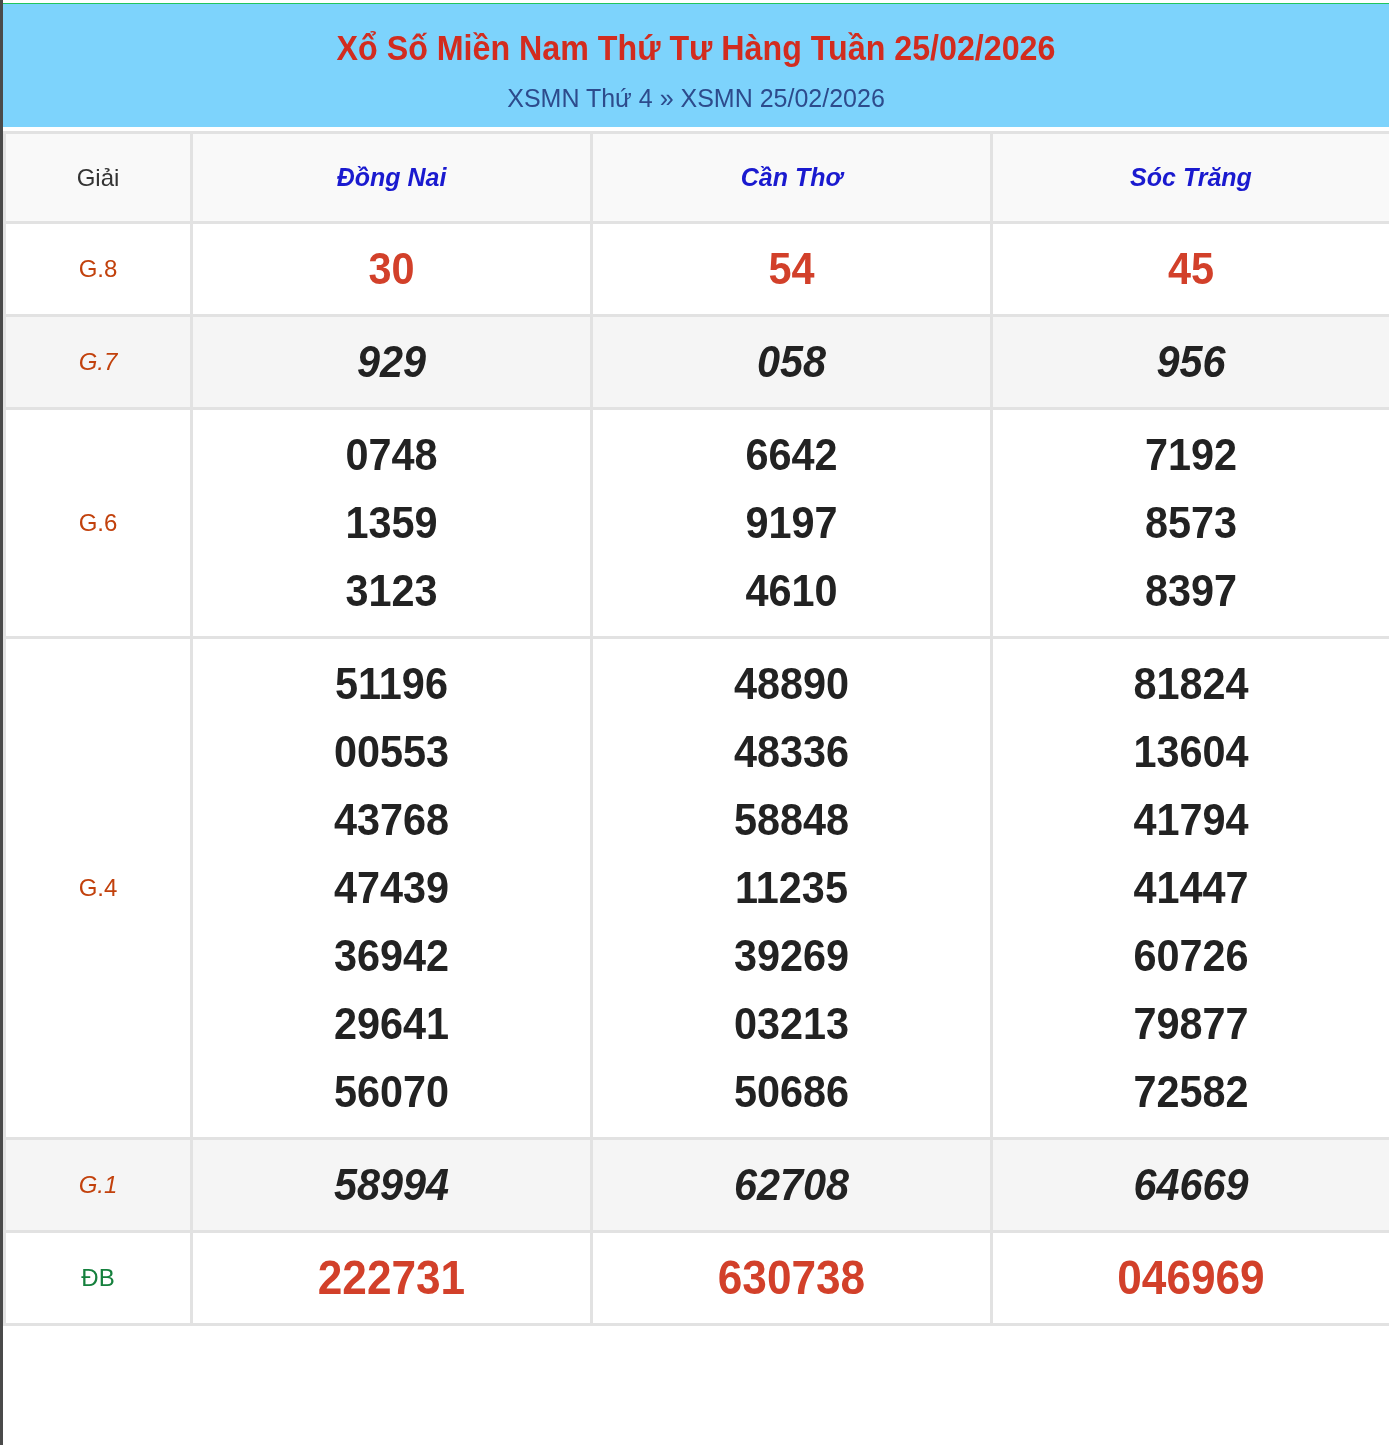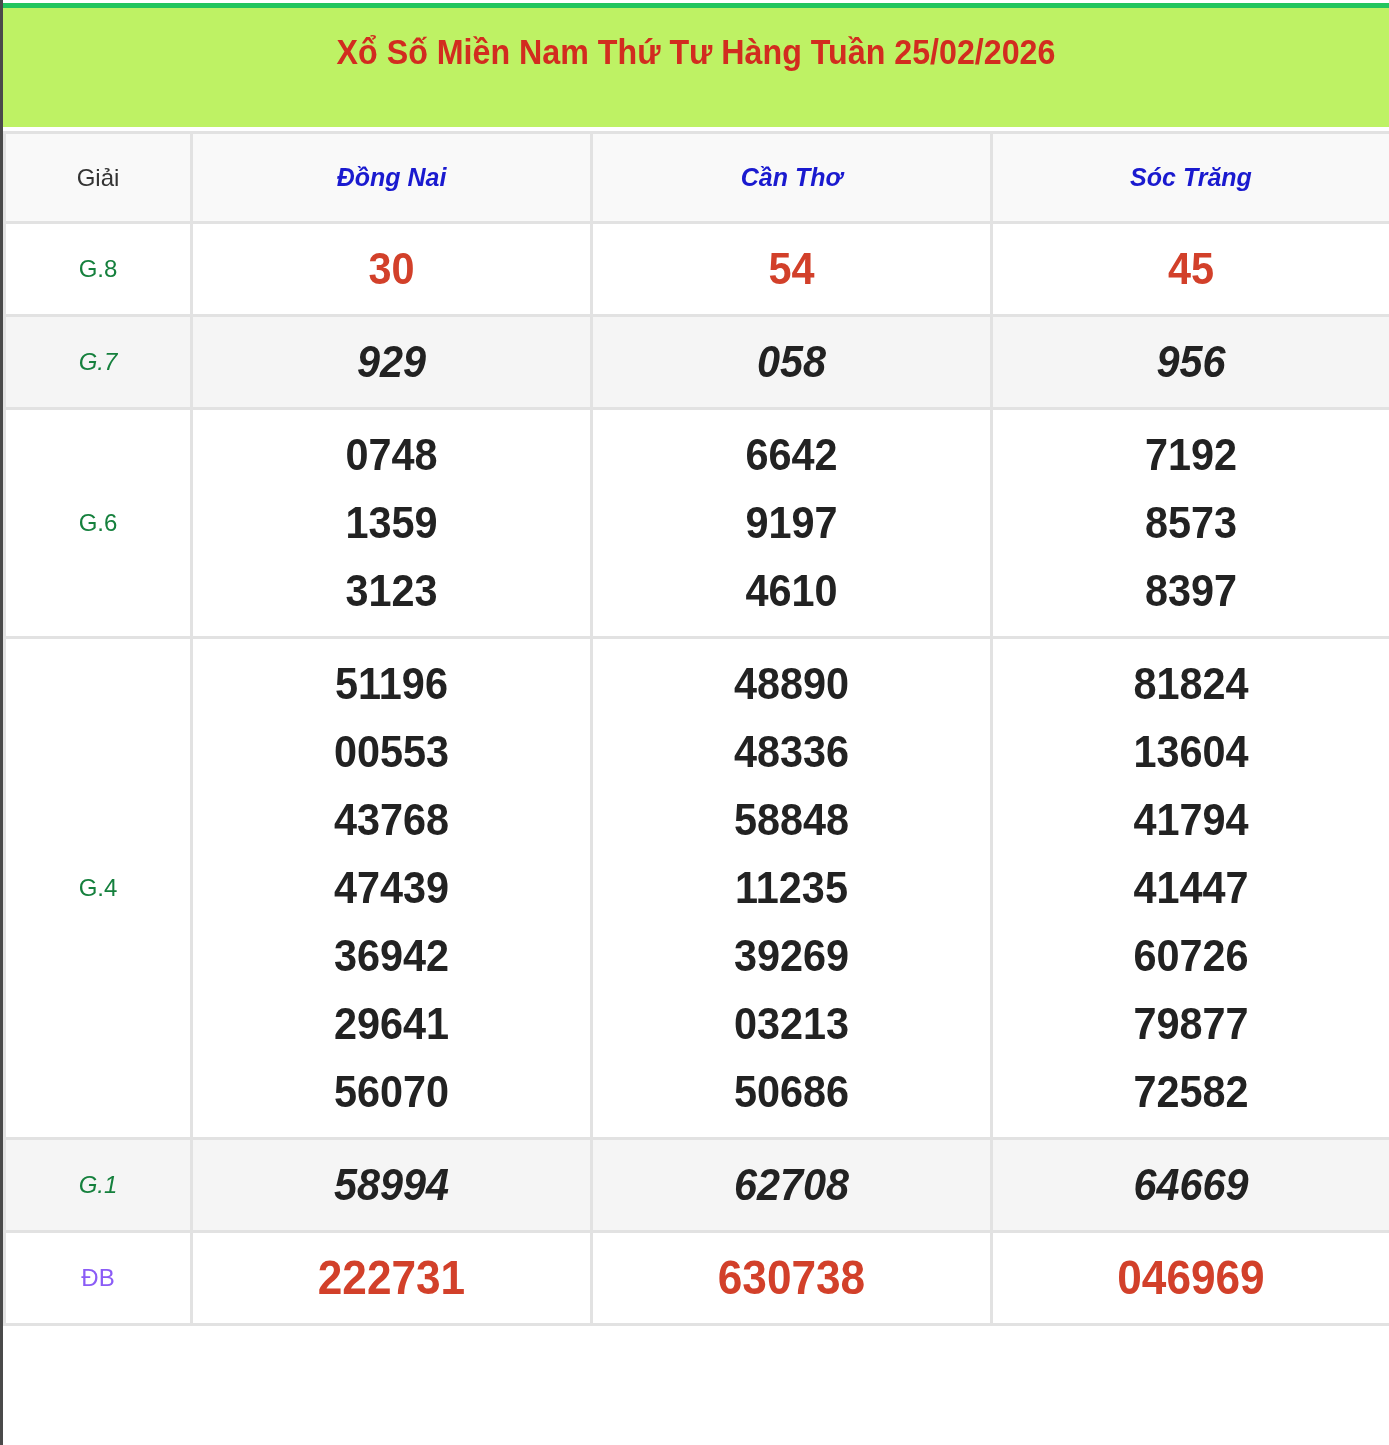--- a/index.html
+++ b/index.html
@@ -1,41 +1,46 @@
 <!DOCTYPE html>
 <html><head>
 <meta charset="utf-8">
 <style>
   html, body { margin: 0; padding: 0; background: #ffffff; }
   body { width: 1389px; height: 1445px; overflow: hidden; font-family: "Liberation Sans", sans-serif; }
   .frame { position: absolute; left: 0; top: 0; width: 1389px; height: 1445px; box-sizing: border-box; border-left: 3px solid #4a4a4a; }
-  .header { position: absolute; left: 3px; top: 3px; width: 1386px; height: 124px; background: #bef264; border-top: 5px solid #22c55e; box-sizing: border-box; text-align: center; }
+  .header { position: absolute; left: 3px; top: 3px; width: 1386px; height: 124px; background: #7dd3fc; border-top: 1px solid #22c55e; box-sizing: border-box; text-align: center; }
   .title { position: absolute; left: 0; right: 0; top: 24px; font-size: 35px; font-weight: bold; color: #d22c1f; letter-spacing: 0; transform: scaleX(0.92); }
   .subtitle { position: absolute; left: 0; right: 0; top: 80px; font-size: 25px; color: #2d4b8c; }
   .subtitle a { color: #2d4b8c; text-decoration: none; }
   table { position: absolute; left: 3px; top: 131px; width: 1386px; border-collapse: collapse; table-layout: fixed; }
   td { border: 3px solid #e2e2e2; text-align: center; vertical-align: middle; padding: 11px; }
   tr.colhead td { height: 65px; background: #f9f9f9; }
   .giai { font-size: 24px; color: #333333; }
   .prov { font-size: 25px; font-weight: bold; color: #1a1acf; font-style: italic; }
   tr.alt td { background: #f5f5f5; font-style: italic; }
   tr.white td { background: #ffffff; }
   .num { font-size: 45px; font-weight: bold; color: #222222; line-height: 68px; display: block; transform: scaleX(0.92); }
   .num.red { color: #d2402a; }
   .num.big { font-size: 48px; }
-  .label { font-size: 24px; color: #15803d; }
-  .label.red { color: #8b5cf6; }
+  .label { font-size: 24px; color: #c2410c; }
+  .label.red { color: #15803d; }
 </style>
 </head>
 <body>
 
 <div class="frame"></div>
 
 <div class="header">
   <div class="title">Xổ Số Miền Nam Thứ Tư Hàng Tuần 25/02/2026</div>
+  <div class="subtitle">
+    <a href="#">XSMN Thứ 4</a>
+    <span>»</span>
+    <a href="#">XSMN 25/02/2026</a>
+  </div>
 </div>
 
 <table>
   <colgroup>
     <col style="width:187px">
     <col style="width:400px">
     <col style="width:400px">
     <col style="width:399px">
   </colgroup>
   <tbody>

